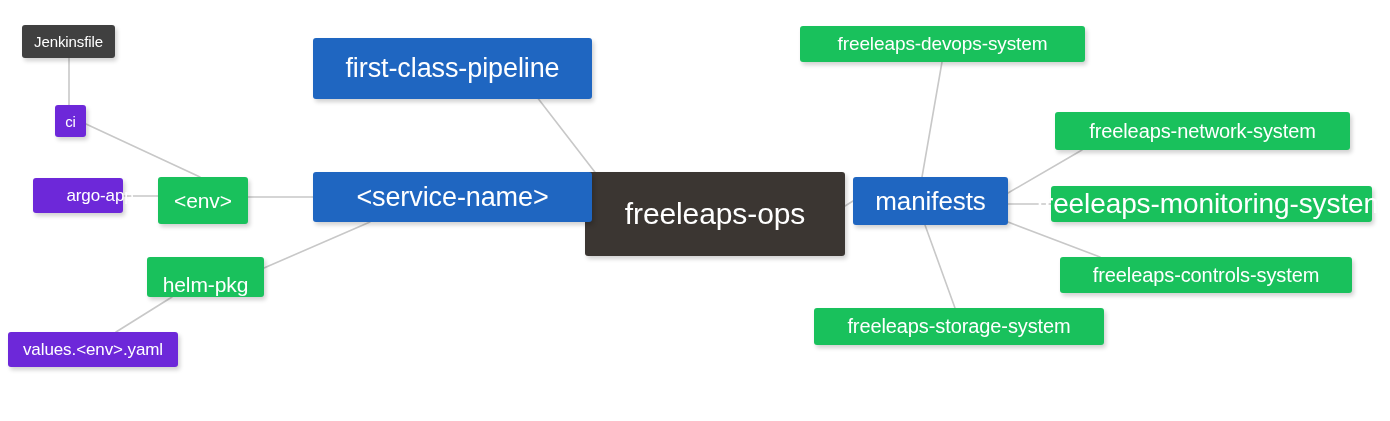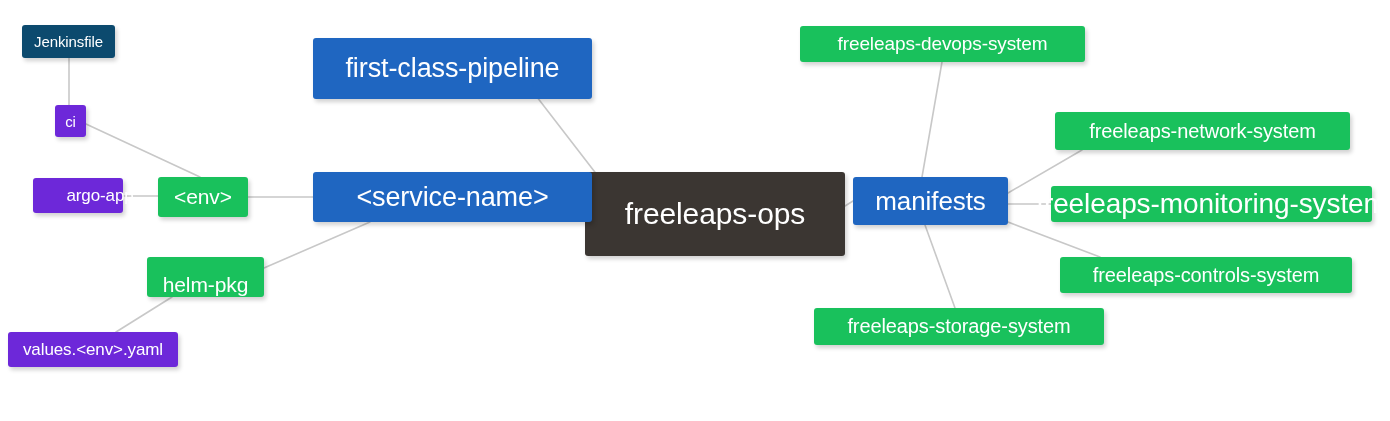--- a/index.html
+++ b/index.html
@@ -17,21 +17,21 @@
     box-sizing:border-box;
     color:#ffffff;
     white-space:nowrap;
     border-radius:3px;
     box-shadow:2px 3px 4px rgba(0,0,0,0.18);
     letter-spacing:-0.1px;
   }
   .n-root{background:#3B3632;}
   .n-blue{background:#1F66C1;}
   .n-green{background:#19C15C;}
-  .n-orange{background:#0c4a6e;}
+  .n-orange{background:#404040;}
   .n-red{background:#6d28d9;}
 </style>
 </head>
 <body>
 
 <div id="canvas">
   <svg id="edges" viewBox="0 0 1390 421" preserveAspectRatio="none">
       <line x1="585" y1="206" x2="592" y2="197" stroke="#c8c8c8" stroke-width="1.6" stroke-linecap="round"></line>
       <line x1="601" y1="180" x2="530" y2="88" stroke="#c8c8c8" stroke-width="1.6" stroke-linecap="round"></line>
       <line x1="845" y1="206" x2="853" y2="201" stroke="#c8c8c8" stroke-width="1.6" stroke-linecap="round"></line>
@@ -53,21 +53,21 @@
       </div>
       <div class="node n-blue" style="left: 313px; top: 172px; width: 279px; height: 50px; font-size: 27px;">
         <span>&lt;service-name&gt;</span>
       </div>
       <div class="node n-blue" style="left: 313px; top: 38px; width: 279px; height: 61px; font-size: 27px;">
         <span>first-class-pipeline</span>
       </div>
       <div class="node n-blue" style="left: 853px; top: 177px; width: 155px; height: 48px; font-size: 26px;">
         <span>manifests</span>
       </div>
-      <div class="node n-green" style="left: 158px; top: 177px; width: 90px; height: 40px; font-size: 21px;">
+      <div class="node n-green" style="left: 158px; top: 177px; width: 90px; height: 47px; font-size: 21px;">
         <span>&lt;env&gt;</span>
       </div>
       <div class="node n-green" style="left: 147px; top: 257px; width: 117px; height: 40px; font-size: 21px; align-items: flex-end;">
         <span>helm-pkg</span>
       </div>
       <div class="node n-orange" style="left: 22px; top: 25px; width: 93px; height: 33px; font-size: 15px;">
         <span>Jenkinsfile</span>
       </div>
       <div class="node n-red" style="left: 55px; top: 105px; width: 31px; height: 32px; font-size: 15px;">
         <span>ci</span>

